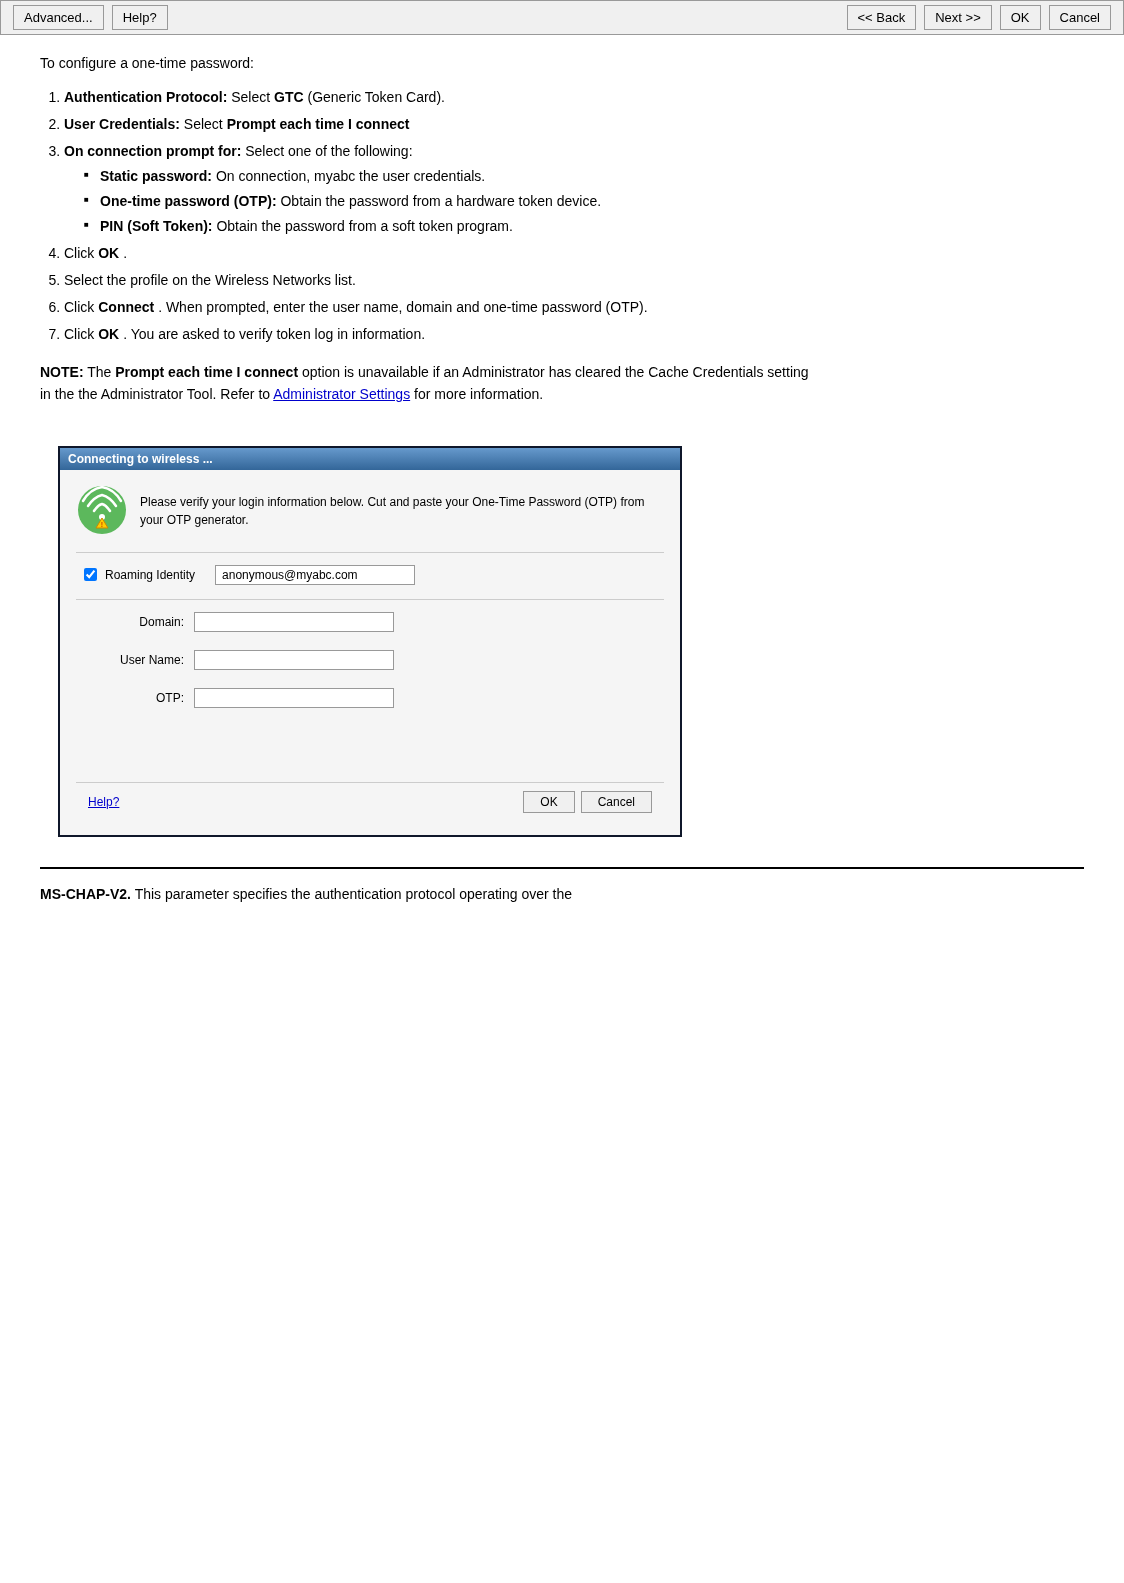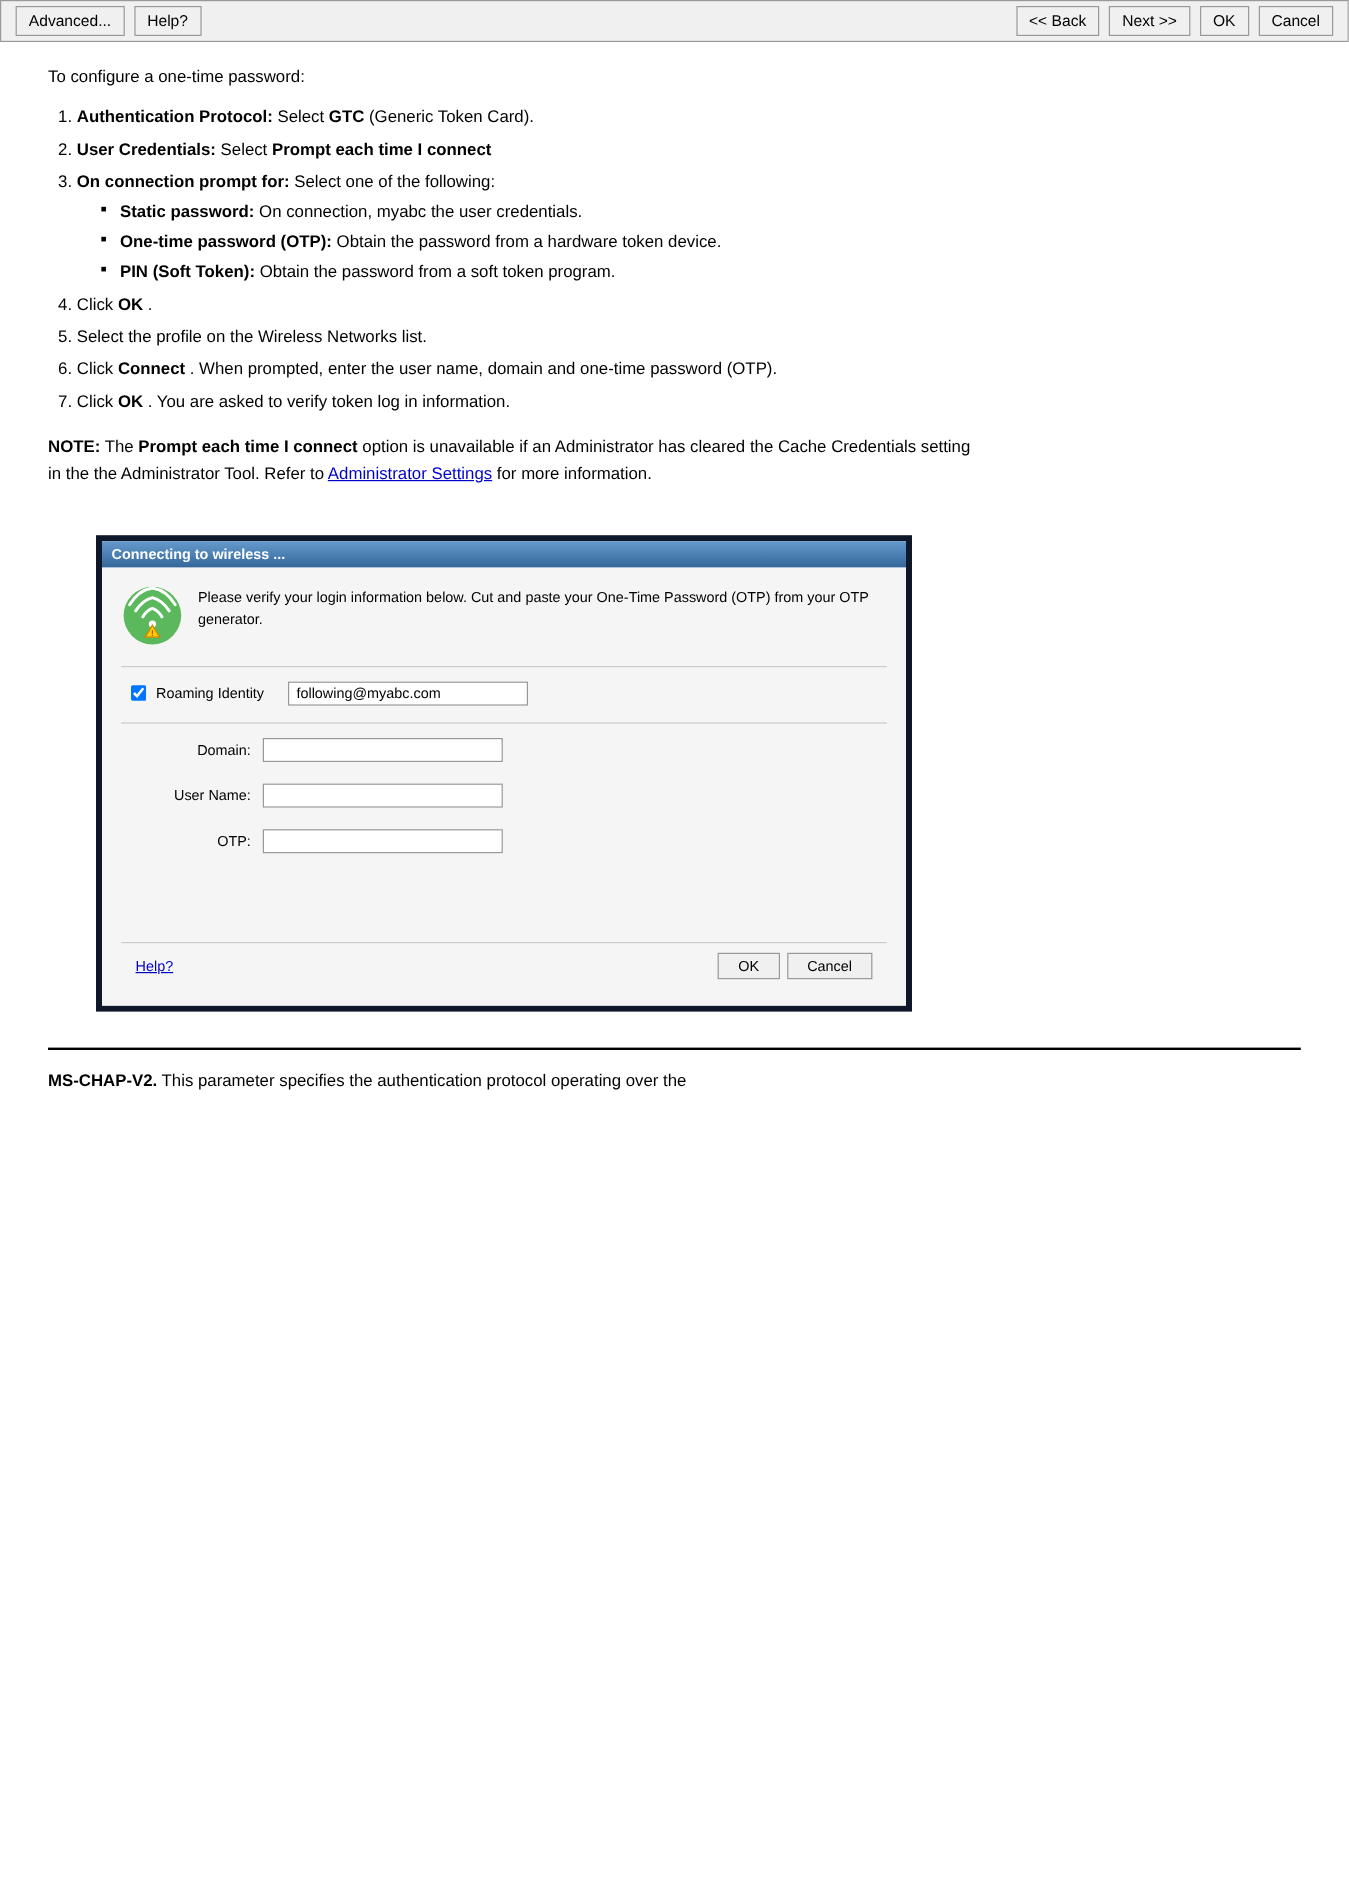--- a/index.html
+++ b/index.html
@@ -87,43 +87,43 @@
       max-width: 780px;
     }
 
     .link {
       color: #0000cc;
       text-decoration: underline;
       cursor: pointer;
     }
 
     .dialog-container {
-      margin: 20px 0 30px 40px;
-      border: 5px solid #0f172a;
+      margin: 20px 0 30px 18px;
+      border: 2px solid #0f172a;
       background: #f5f5f5;
-      width: 680px;
+      width: 624px;
       padding: 0;
     }
 
     .dialog-titlebar {
       background: linear-gradient(to bottom, #6699cc, #336699);
       color: #fff;
       font-size: 12px;
       padding: 4px 8px;
       font-weight: bold;
     }
 
     .dialog-body {
       padding: 14px 16px;
       background: #f5f5f5;
     }
 
     .dialog-info-row {
       display: flex;
-      align-items: flex-start;
+      align-items: center;
       margin-bottom: 16px;
       gap: 12px;
     }
 
     .wifi-icon {
       width: 52px;
       height: 52px;
       position: relative;
       flex-shrink: 0;
     }
@@ -327,21 +327,21 @@
         </div>
         <div class="dialog-info-text">Please verify your login information below. Cut and paste your One-Time Password (OTP) from your OTP generator.</div>
       </div>
 
       <hr class="dialog-divider">
 
       <div class="dialog-checkbox-row">
         <input type="checkbox" checked="" style="">
         <span class="roaming-label-text">Roaming Identity</span>
         <div style="flex:1; display:flex; align-items:center; padding-left:20px;">
-          <div class="dialog-roaming-value">following@myabc.com</div>
+          <div class="dialog-roaming-value">anonymous@myabc.com</div>
         </div>
       </div>
 
       <hr class="dialog-divider">
 
       <div class="dialog-field-row">
         <div class="dialog-field-label">Domain:</div>
         <input class="dialog-field-input" type="text" value="" style="">
       </div>
 

